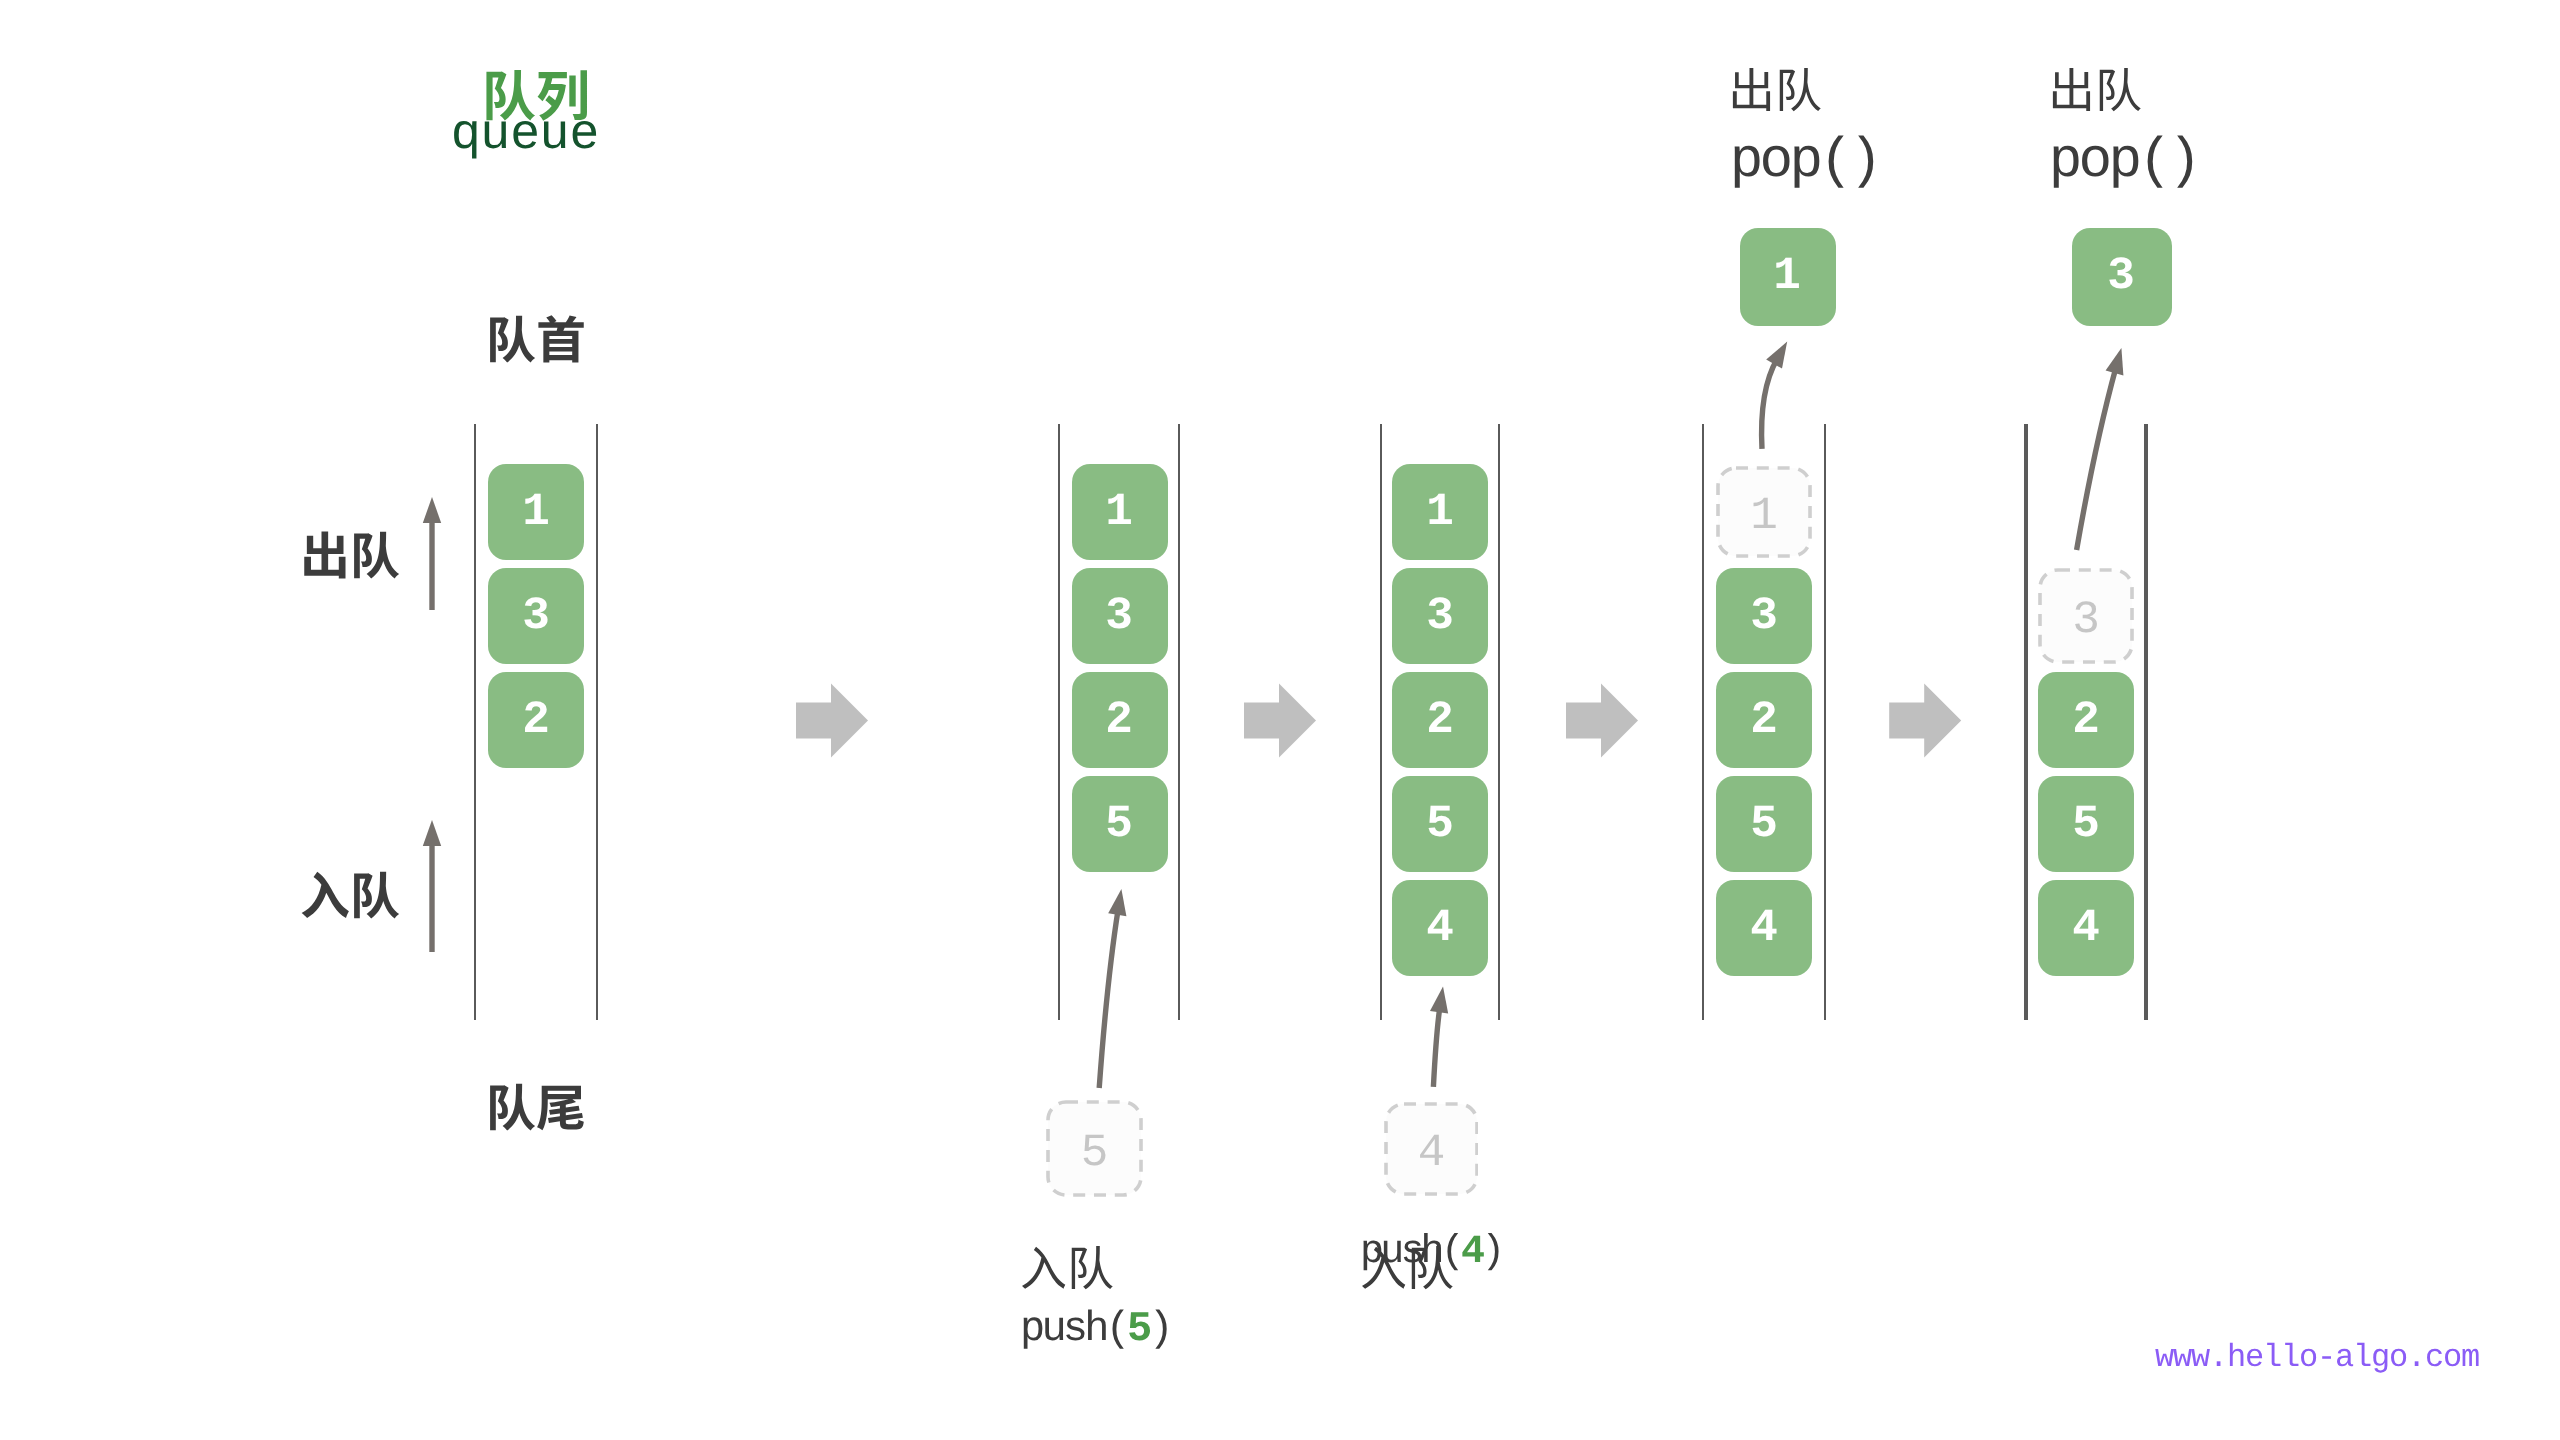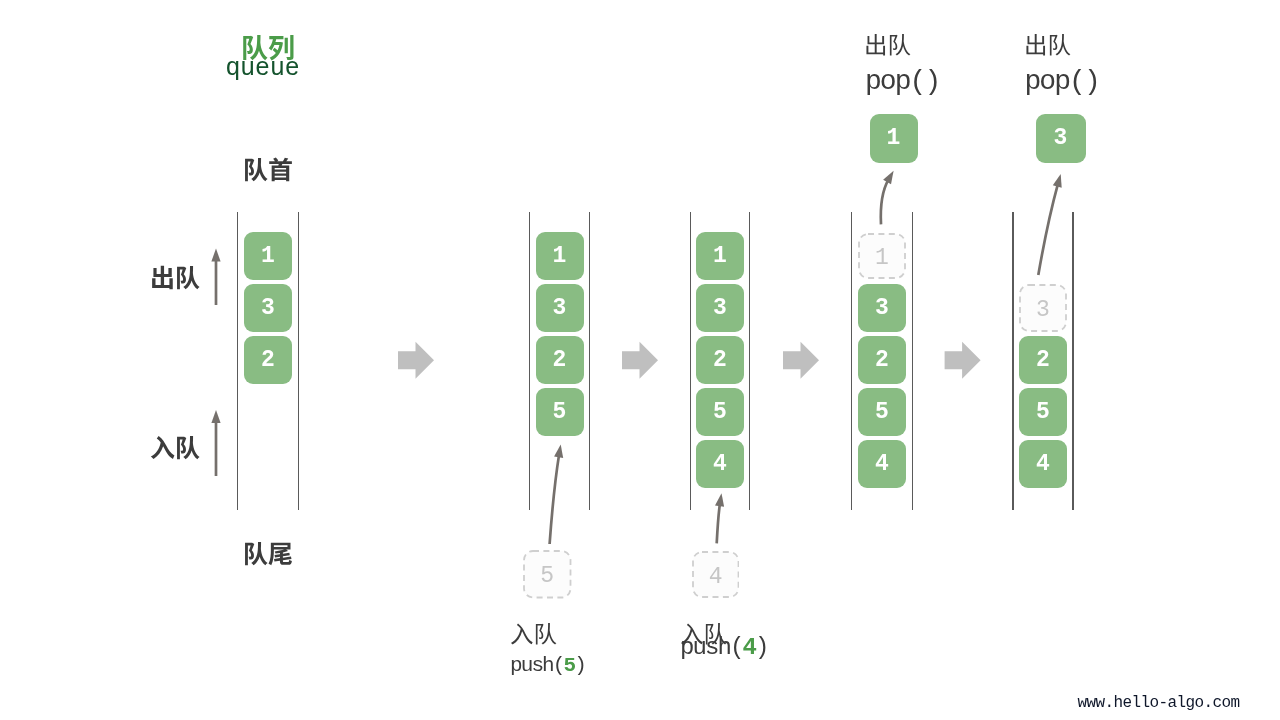--- a/index.html
+++ b/index.html
@@ -116,13 +116,13 @@
     <path transform="translate(1000,0)" d="M101 81V958H172V149H332C309 216 277 304 246 376C323 455 345 523 345 578C345 608 339 635 322 646C312 652 301 654 288 655C272 656 251 655 226 654C239 674 246 705 247 724C271 725 297 725 319 723C340 720 359 714 374 704C404 683 416 640 416 585C416 522 399 450 320 367C356 288 396 191 427 110L374 78L362 81ZM621 41C620 383 626 734 342 907C363 921 387 943 399 962C551 865 625 718 662 549C700 690 772 863 918 960C930 941 952 918 974 904C749 762 704 441 689 347C697 247 697 144 698 41Z"></path>
   </svg>
 <svg style="position:absolute;left:680.2px;top:621.6px;overflow:visible" width="47.0" height="23.5" viewBox="0 0 2000 1000" fill="#3C3C3C">
     <path d="M295 125C361 171 412 227 456 289C391 574 266 777 41 893C61 907 96 938 110 953C313 835 441 651 517 389C627 591 698 822 927 950C931 926 951 886 964 865C631 666 661 290 341 61Z"></path>
     <path transform="translate(1000,0)" d="M101 81V958H172V149H332C309 216 277 304 246 376C323 455 345 523 345 578C345 608 339 635 322 646C312 652 301 654 288 655C272 656 251 655 226 654C239 674 246 705 247 724C271 725 297 725 319 723C340 720 359 714 374 704C404 683 416 640 416 585C416 522 399 450 320 367C356 288 396 191 427 110L374 78L362 81ZM621 41C620 383 626 734 342 907C363 921 387 943 399 962C551 865 625 718 662 549C700 690 772 863 918 960C930 941 952 918 974 904C749 762 704 441 689 347C697 247 697 144 698 41Z"></path>
   </svg>
 <div style="position:absolute;left:226.0px;top:51px;font:normal 25px/30px Liberation Sans,sans-serif;color:#14532d;letter-spacing:0.9px;white-space:pre">queue</div>
 <div style="position:absolute;left:864.9px;top:64.5px;font:normal 28px/34px Liberation Mono,monospace;color:#3C3C3C;letter-spacing:-1.9px;white-space:pre">pop()</div>
 <div style="position:absolute;left:1024.4px;top:64.5px;font:normal 28px/34px Liberation Mono,monospace;color:#3C3C3C;letter-spacing:-1.9px;white-space:pre">pop()</div>
 <div class="mono" style="position:absolute;left:510px;top:653.5px;font-size:21px;letter-spacing:-1.9px;color:#3C3C3C">push(<b style="color:#4B9C49">5</b>)</div>
-<div class="mono" style="position:absolute;left:680px;top:634px;font-size:24px;letter-spacing:-1.9px;color:#3C3C3C">push(<b style="color:#4B9C49">4</b>)</div>
-<div style="position:absolute;left:1077.5px;top:694px;font:normal 16px/19px Liberation Mono,monospace;color:#0f172a;letter-spacing:-0.6px;white-space:pre">www.hello-algo.com</div>
+<div class="mono" style="position:absolute;left:680px;top:615px;font-size:20px;letter-spacing:-1.9px;color:#3C3C3C">push(<b style="color:#4B9C49">4</b>)</div>
+<div style="position:absolute;left:1077.5px;top:670px;font:normal 16px/19px Liberation Mono,monospace;color:#8b5cf6;letter-spacing:-0.6px;white-space:pre">www.hello-algo.com</div>
 </body></html>

